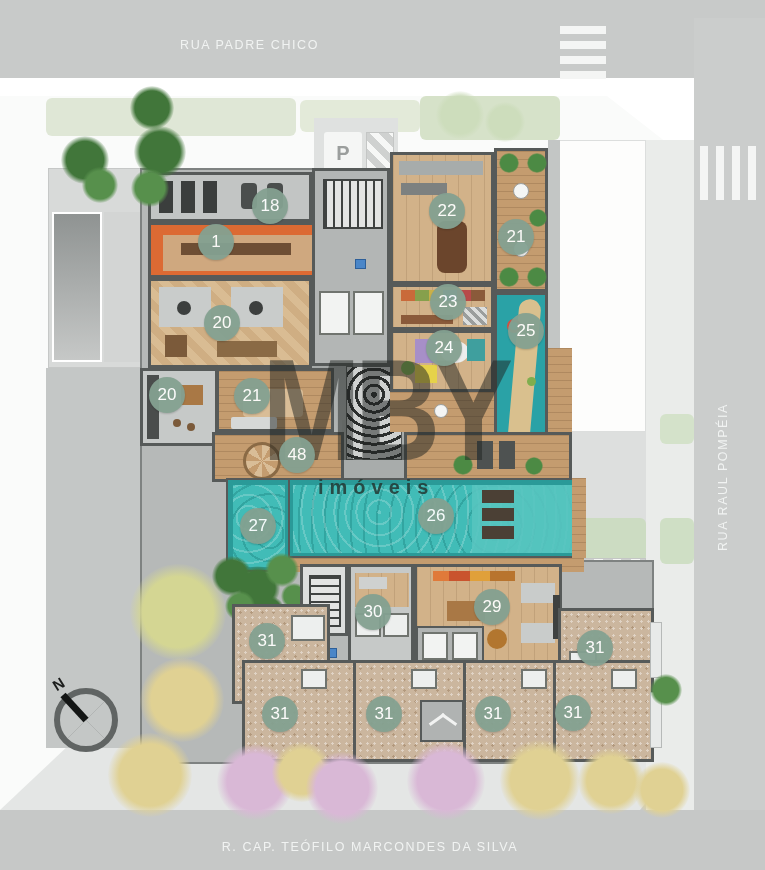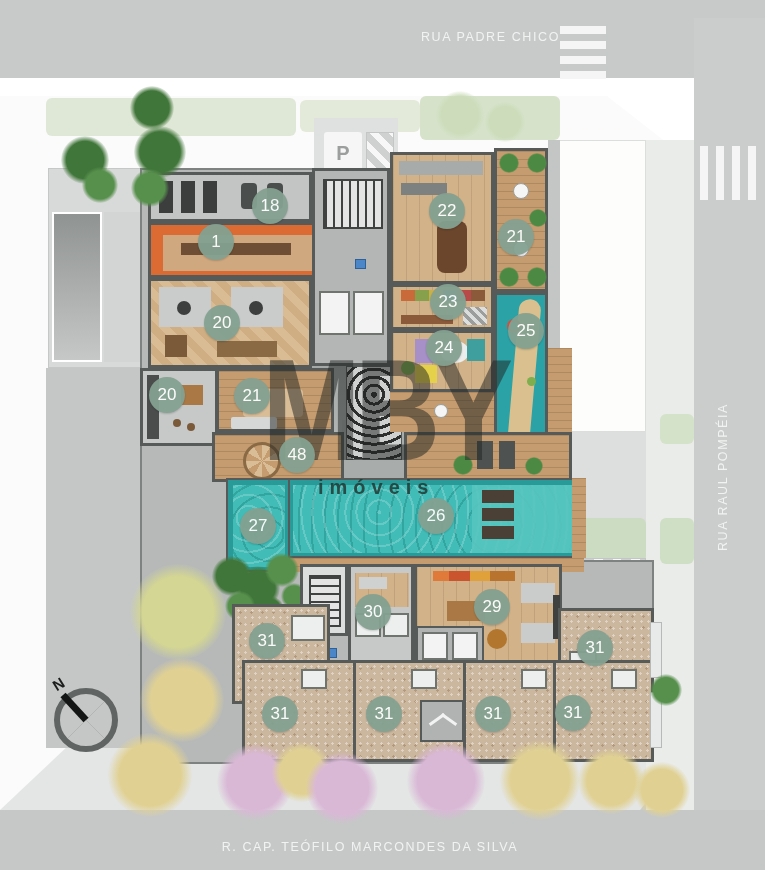--- a/index.html
+++ b/index.html
@@ -288,21 +288,21 @@
   <div class="tree tp" style="left:306px;top:752px;width:72px;height:72px;"></div>
   <div class="tree tp" style="left:407px;top:742px;width:78px;height:78px;"></div>
   <div class="tree ty" style="left:500px;top:740px;width:80px;height:80px;"></div>
   <div class="tree ty" style="left:578px;top:748px;width:66px;height:66px;"></div>
   <div class="tree ty" style="left:634px;top:762px;width:56px;height:56px;"></div>
   <div class="tree tg" style="left:650px;top:674px;width:32px;height:32px;"></div>
 
   <div class="wm-brand" style="left:262px;top:338px;">MBY</div>
   <div class="wm-sub" style="left:318px;top:476px;">imóveis</div>
 
-  <div class="label" style="left:180px;top:30px;width:380px;text-align:right;">RUA PADRE CHICO</div>
+  <div class="label" style="left:180px;top:38px;width:380px;text-align:left;">RUA PADRE CHICO</div>
   <div class="label" style="left:623px;top:470px;width:200px;text-align:center;transform:rotate(-90deg);">RUA RAUL POMPÉIA</div>
   <div class="label" style="left:180px;top:840px;width:380px;text-align:center;">R. CAP. TEÓFILO MARCONDES DA SILVA</div>
 
 
   <div style="left:46px;top:676px;width:84px;height:84px;z-index:60;">
     <svg width="84" height="84">
       <line x1="19" y1="23" x2="61" y2="65" stroke="#b2b5b4" stroke-width="1"></line>
       <line x1="61" y1="23" x2="19" y2="65" stroke="#b2b5b4" stroke-width="1"></line>
       <circle cx="40" cy="44" r="29" fill="none" stroke="#606463" stroke-width="6"></circle>
       <line x1="40" y1="44" x2="17" y2="19" stroke="#141615" stroke-width="7"></line>

